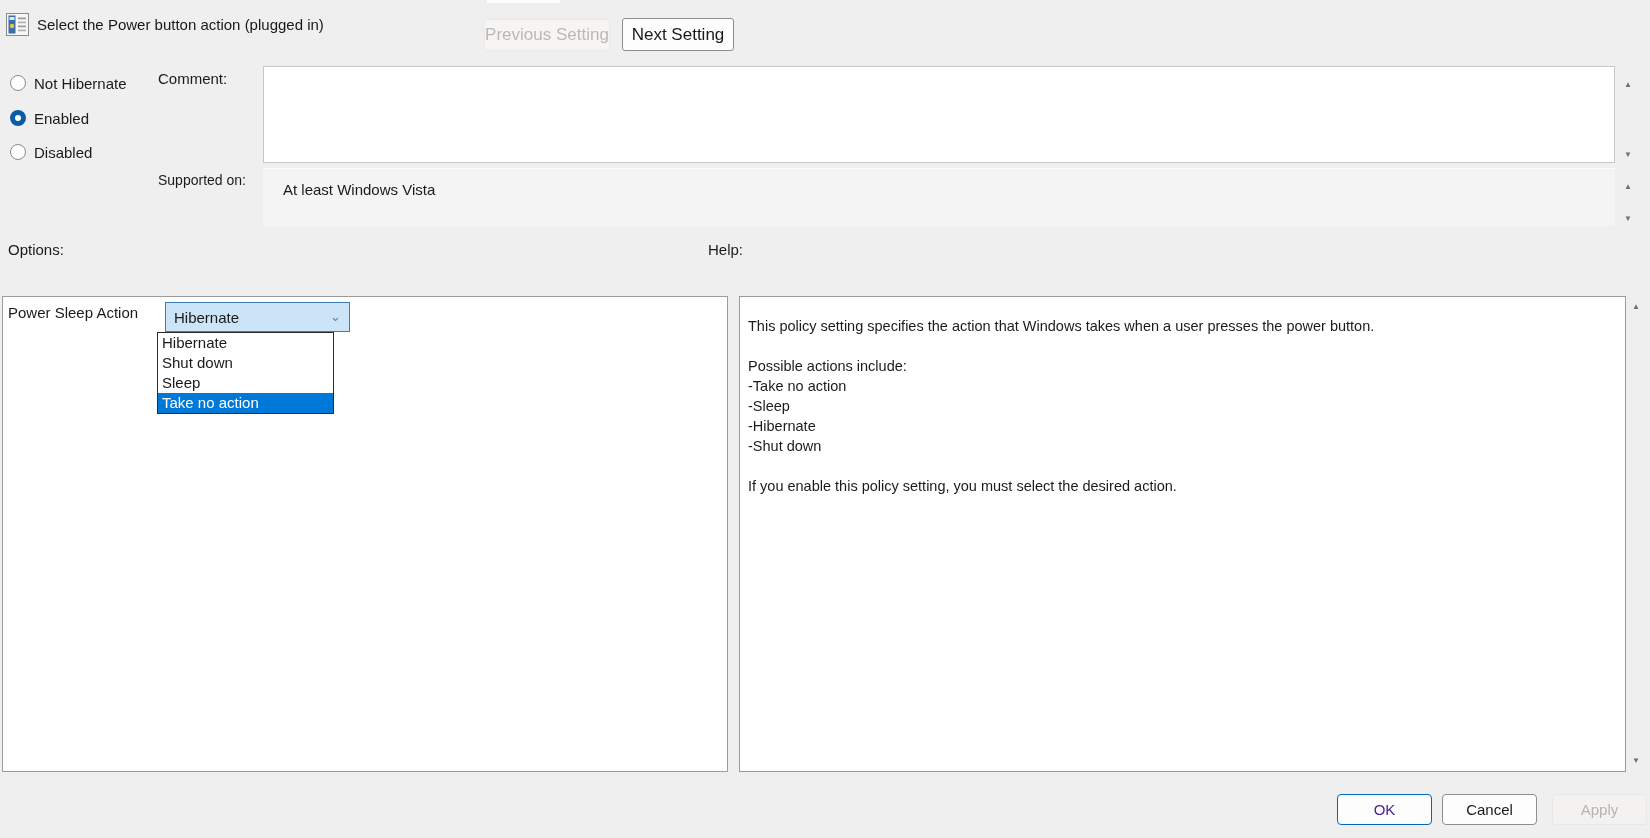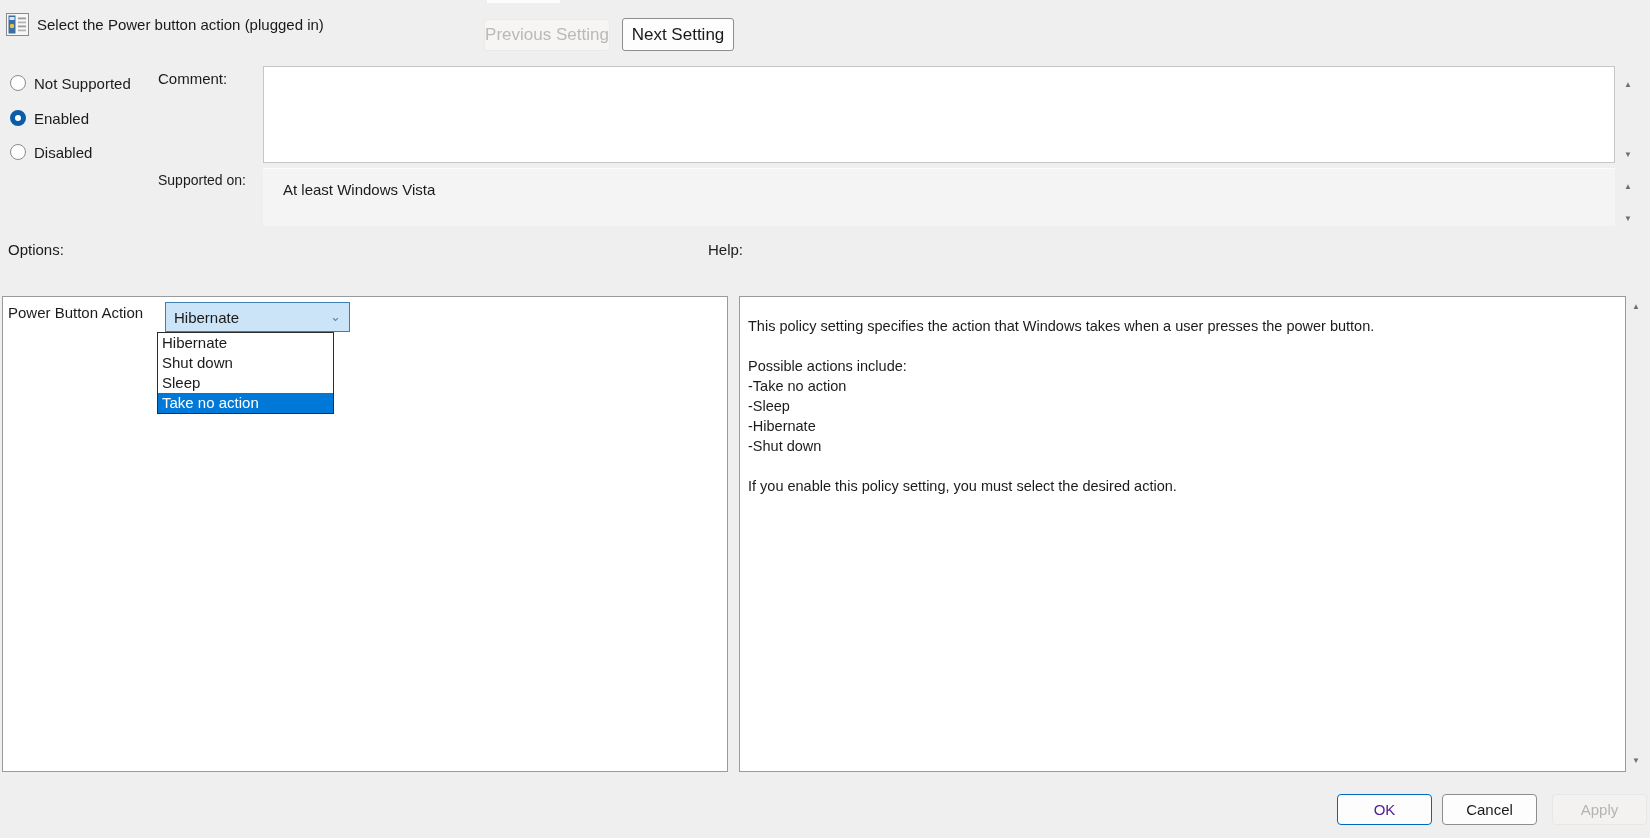--- a/index.html
+++ b/index.html
@@ -132,21 +132,21 @@
   <rect x="12" y="16.5" width="8" height="1.8" fill="#b5b5b5"></rect>
 </svg>
 <div class="abs title-text">Select the Power button action (plugged in)</div>
 <div class="abs top-artifact"></div>
 
 <div class="abs btn btn-prev">Previous Setting</div>
 <div class="abs btn btn-next">Next Setting</div>
 
 <div class="abs radio-row radio-row-0">
   <span class="radio-circle"></span>
-  <span class="radio-label">Not Supported</span>
+  <span class="radio-label">Not Hibernate</span>
 </div>
 <div class="abs radio-row radio-row-1">
   <span class="radio-circle checked"></span>
   <span class="radio-label">Enabled</span>
 </div>
 <div class="abs radio-row radio-row-2">
   <span class="radio-circle"></span>
   <span class="radio-label">Disabled</span>
 </div>
 
@@ -157,21 +157,21 @@
 
 <div class="abs supported-label">Supported on:</div>
 <div class="abs supported-box">At least Windows Vista</div>
 <div class="abs scroll-arrow up-arrow sa-supported-up"></div>
 <div class="abs scroll-arrow down-arrow sa-supported-down"></div>
 
 <div class="abs options-label">Options:</div>
 <div class="abs help-label">Help:</div>
 
 <div class="abs options-panel"></div>
-<div class="abs field-label">Power Button Action</div>
+<div class="abs field-label">Power Sleep Action</div>
 
 <div class="abs combo">
   <span>Hibernate</span>
   <span class="combo-chevron"></span>
 </div>
 
 <div class="abs dropdown-list">
   <div class="dd-item">Hibernate</div>
   <div class="dd-item">Shut down</div>
   <div class="dd-item">Sleep</div>

